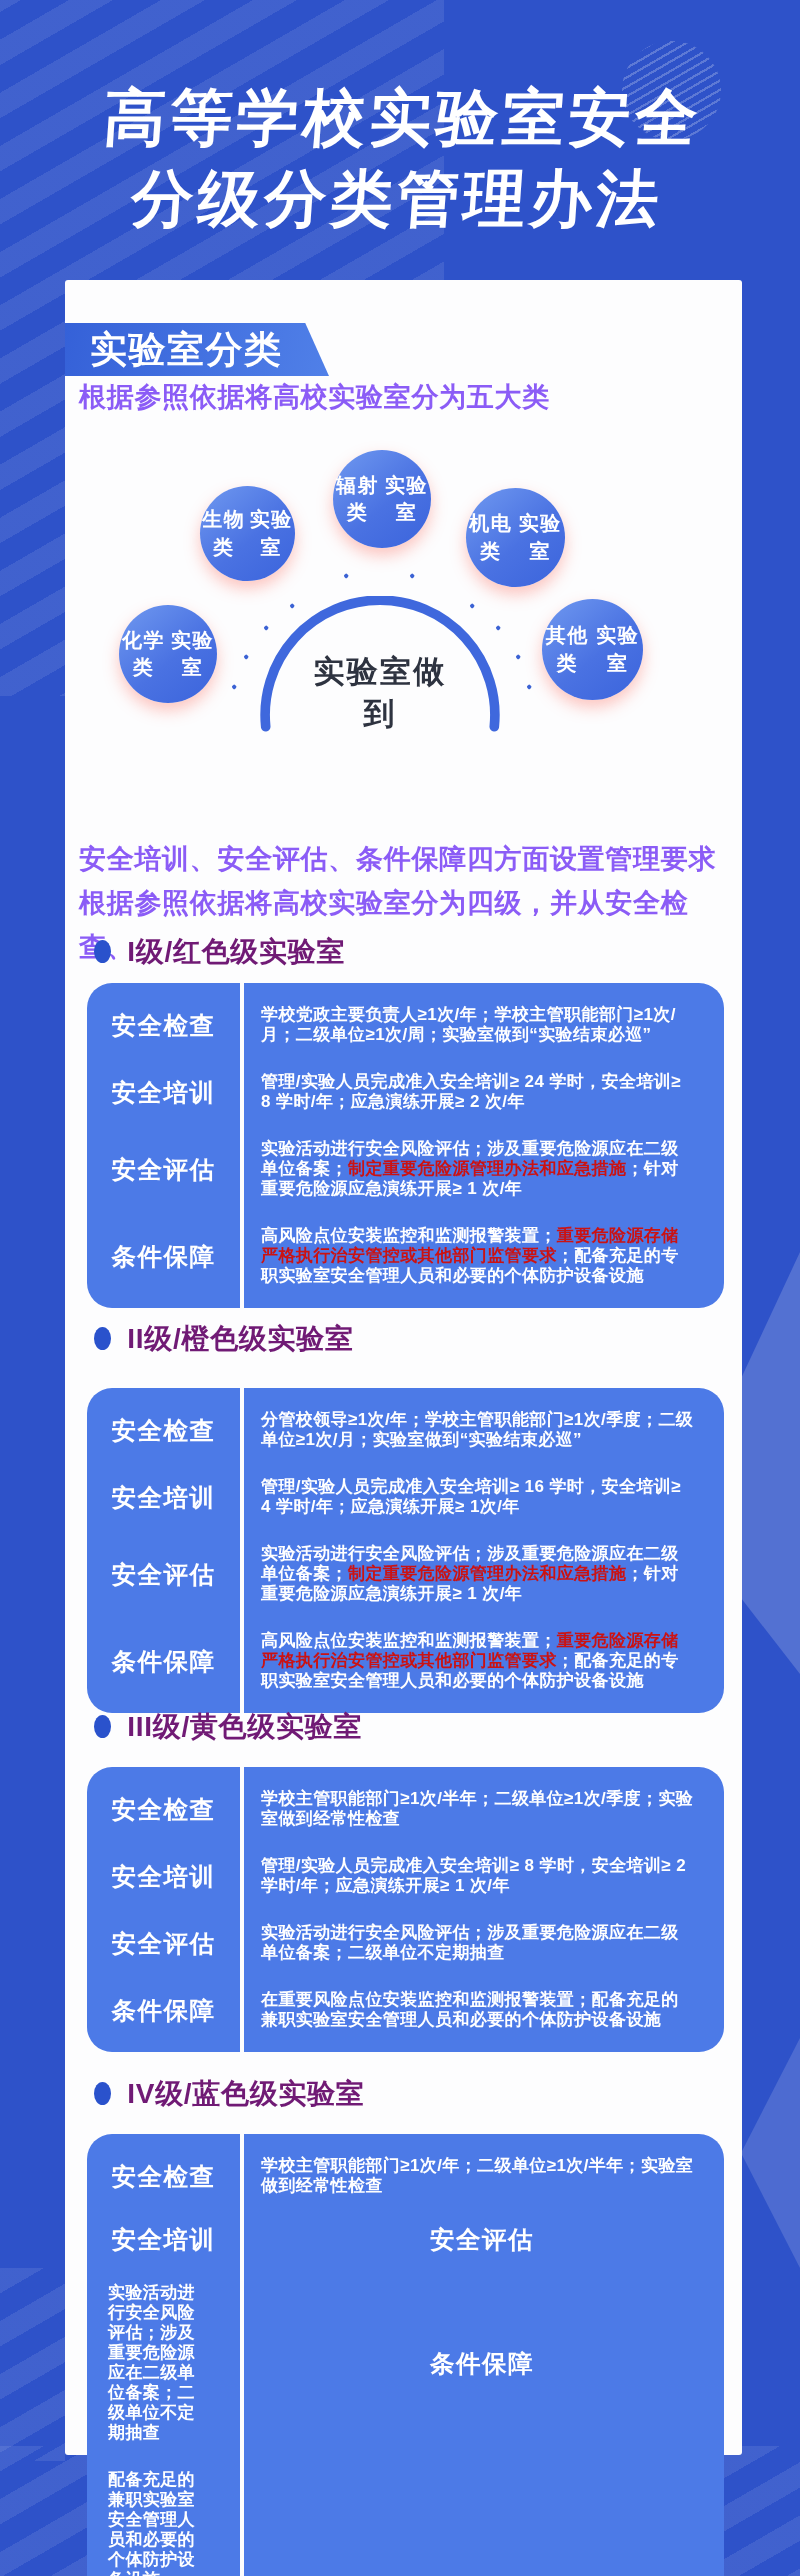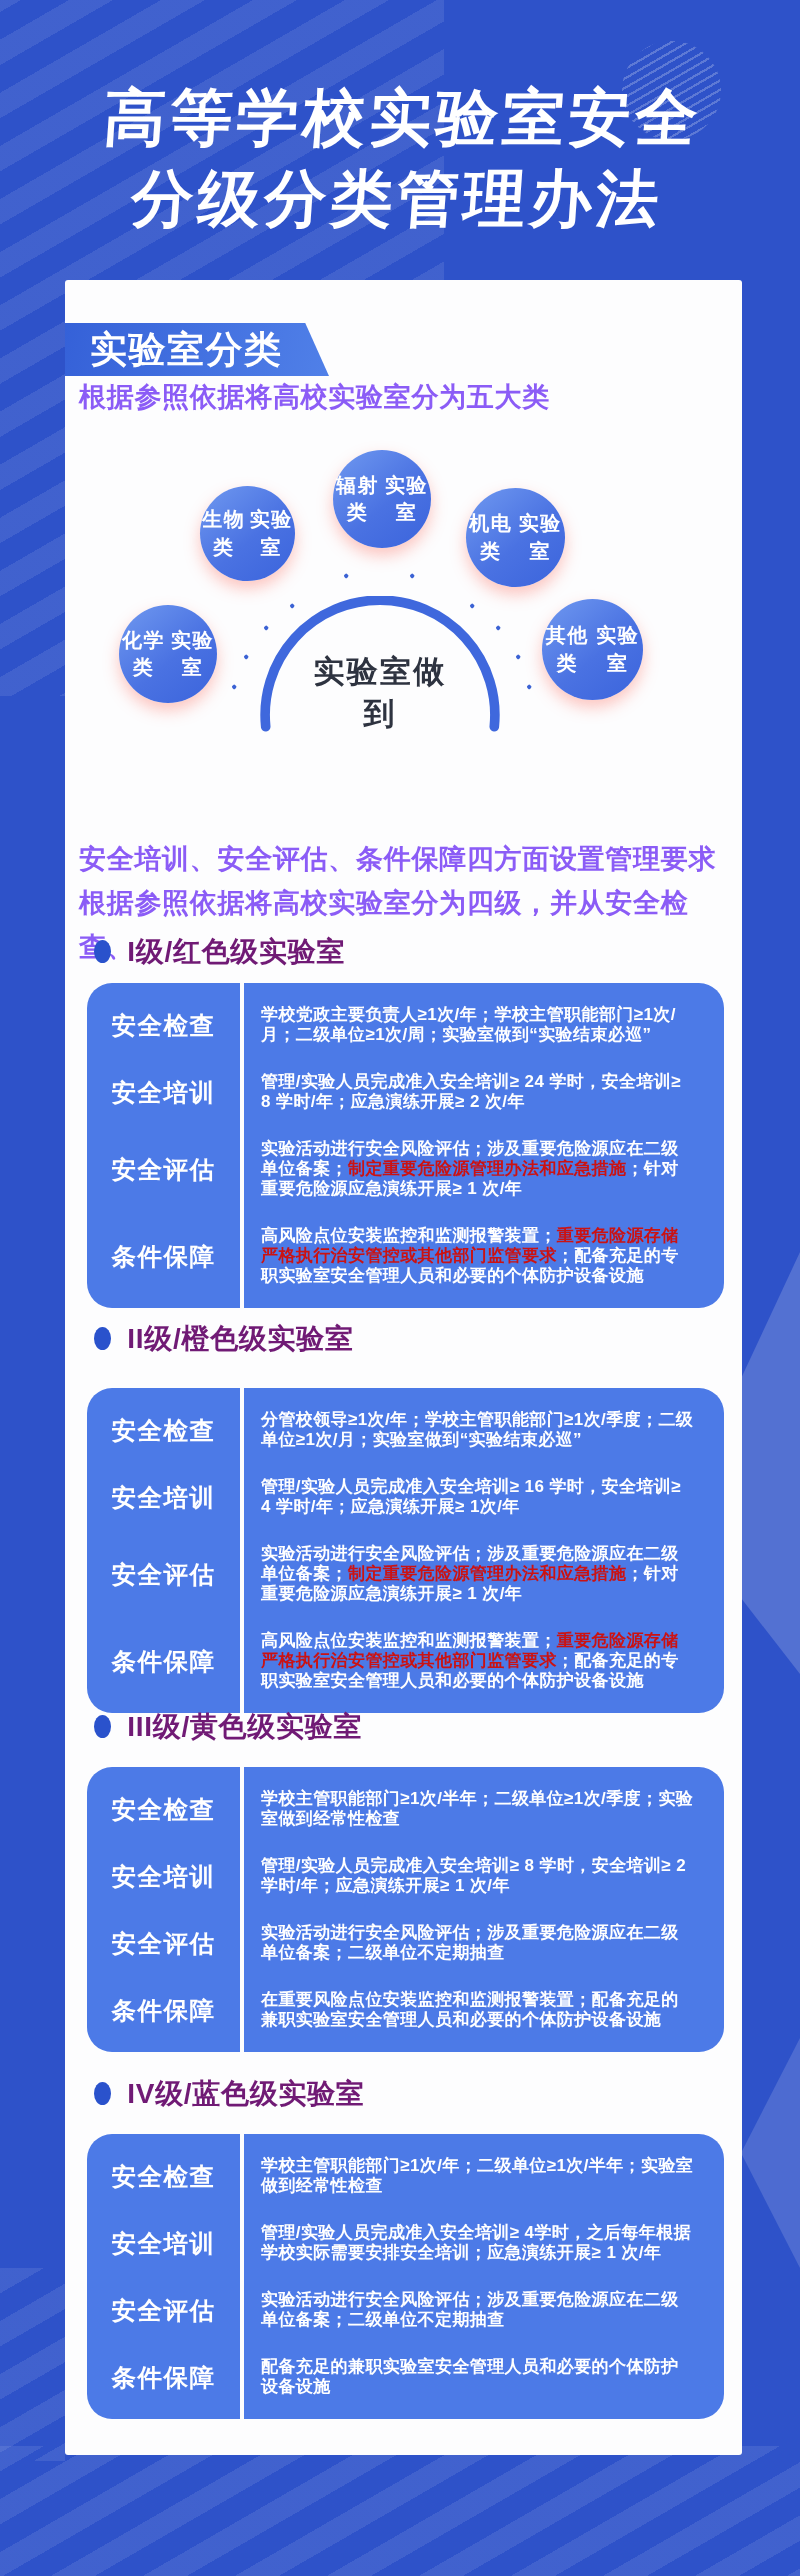--- a/index.html
+++ b/index.html
@@ -224,21 +224,20 @@
           <div class="req-content"><span>在重要风险点位安装监控和监测报警装置；配备充足的兼职实验室安全管理人员和必要的个体防护设备设施</span></div>
         </div>
         <div class="level-heading" style="top: 1797px;">
           <span class="level-bullet"></span>
           <span>IV级/蓝色级实验室</span>
         </div>
         <div class="req-table" style="top: 1854px;">
           <div class="req-label">安全检查</div>
           <div class="req-content"><span>学校主管职能部门≥1次/年；二级单位≥1次/半年；实验室做到经常性检查</span></div>
           <div class="req-label">安全培训</div>
-          <div class="req-content"><span>管理/实验人员完成准入安全培训≥ 4学时，之后每年根据学校实际需要安排安全培训；应急演练开展≥ 1 次/年</span></div>
           <div class="req-label">安全评估</div>
           <div class="req-content"><span>实验活动进行安全风险评估；涉及重要危险源应在二级单位备案；二级单位不定期抽查</span></div>
           <div class="req-label">条件保障</div>
           <div class="req-content"><span>配备充足的兼职实验室安全管理人员和必要的个体防护设备设施</span></div>
         </div>
       </div>
 
   </div>
 </div>
 

